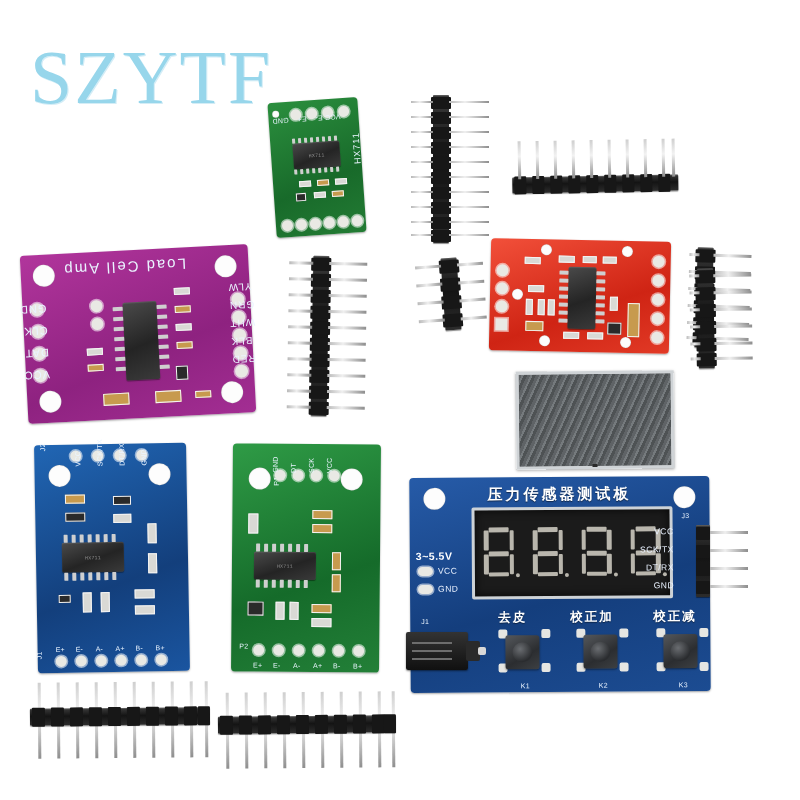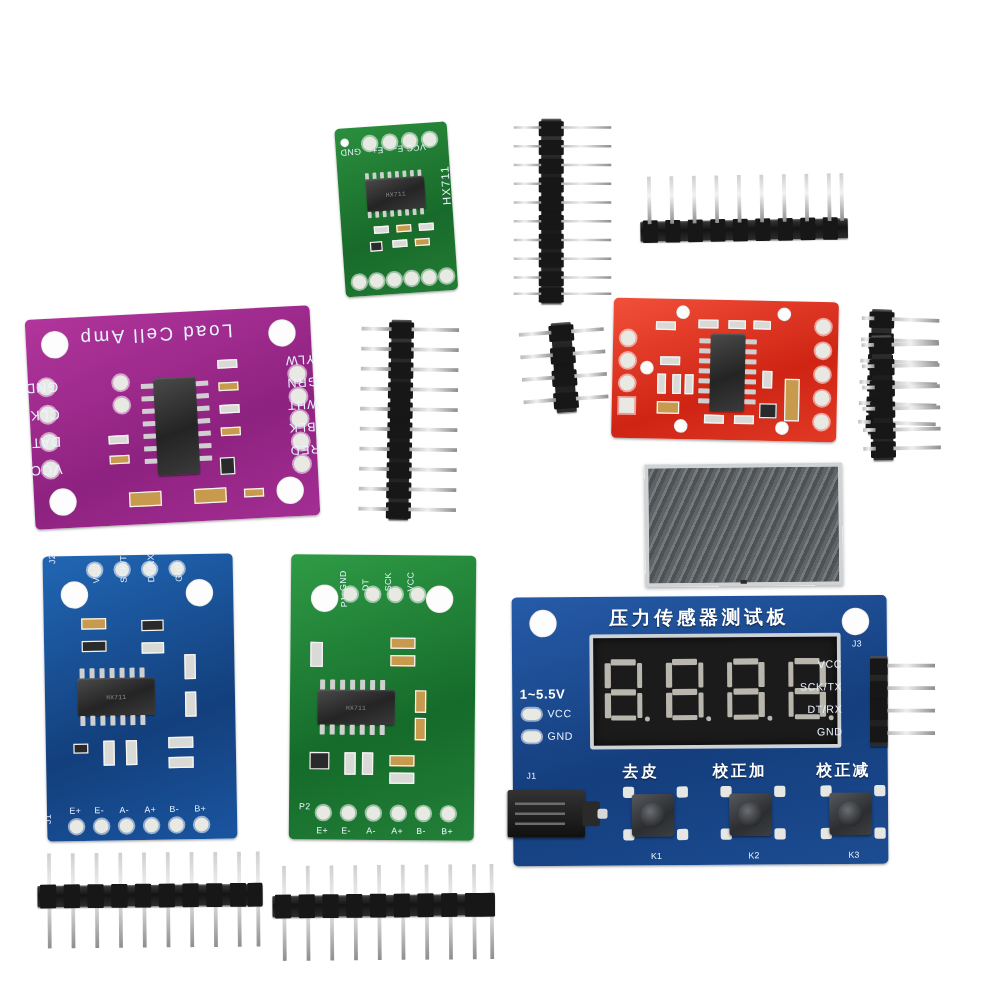--- a/index.html
+++ b/index.html
@@ -73,20 +73,21 @@
       repeating-linear-gradient(115deg,#5f6366 0 3px,#757a7d 3px 5px,#4e5254 5px 8px),
       radial-gradient(circle at 30% 30%,#81868a,#4b4f52);
       border:3px solid #cfd3d6;box-shadow:0 1px 3px rgba(0,0,0,.35);}
   .plate:after{content:"";position:absolute;left:48%;bottom:-1px;width:5px;height:3px;background:#2a2a2a;}
 </style>
 </head>
 <body>
 
 <div id="stage">
 
+  <div id="watermark">SZYTF</div>
 
   <div class="pcb" id="green-top" style="left:272px;top:100px;width:90px;height:135px;background:linear-gradient(160deg,#2b8f3e,#186a2a 60%,#237c34);transform:rotate(-4deg);">
     <div class="hole" style="left:4px;top:8px;width:7px;height:7px;"></div>
     <div class="pad" style="left:22px;top:8px;width:11px;height:11px;"></div>
     <div class="pad" style="left:38px;top:8px;width:11px;height:11px;"></div>
     <div class="pad" style="left:54px;top:8px;width:11px;height:11px;"></div>
     <div class="pad" style="left:70px;top:8px;width:11px;height:11px;"></div>
     <div class="silk" style="left:20px;top:22px;transform:rotate(180deg);transform-origin:left top;">GND</div>
     <div class="silk" style="left:38px;top:22px;transform:rotate(180deg);transform-origin:left top;">E+</div>
     <div class="silk" style="left:54px;top:22px;transform:rotate(180deg);transform-origin:left top;">E-</div>
@@ -397,21 +398,21 @@
           <i class="sb"></i>
           <i class="sc"></i>
           <i class="sd"></i>
           <i class="se"></i>
           <i class="sf"></i>
           <i class="sg"></i>
           <i class="dp"></i>
       </div>
     </div>
 
-    <div class="volt" style="left:6px;top:72px;">1~5.5V</div>
+    <div class="volt" style="left:6px;top:72px;">3~5.5V</div>
     <div class="padsq" style="left:8px;top:89px;width:15px;height:9px;border-radius:5px;"></div>
     <div class="plabel" style="left:28px;top:88px;">VCC</div>
     <div class="padsq" style="left:8px;top:107px;width:15px;height:9px;border-radius:5px;"></div>
     <div class="plabel" style="left:28px;top:106px;">GND</div>
 
     <div class="plabel" style="right:36px;top:50px;">VCC</div>
     <div class="plabel" style="right:36px;top:68px;">SCK/TX</div>
     <div class="plabel" style="right:36px;top:86px;">DT/RX</div>
     <div class="plabel" style="right:36px;top:104px;">GND</div>
     <div class="silk" style="right:20px;top:36px;">J3</div>

